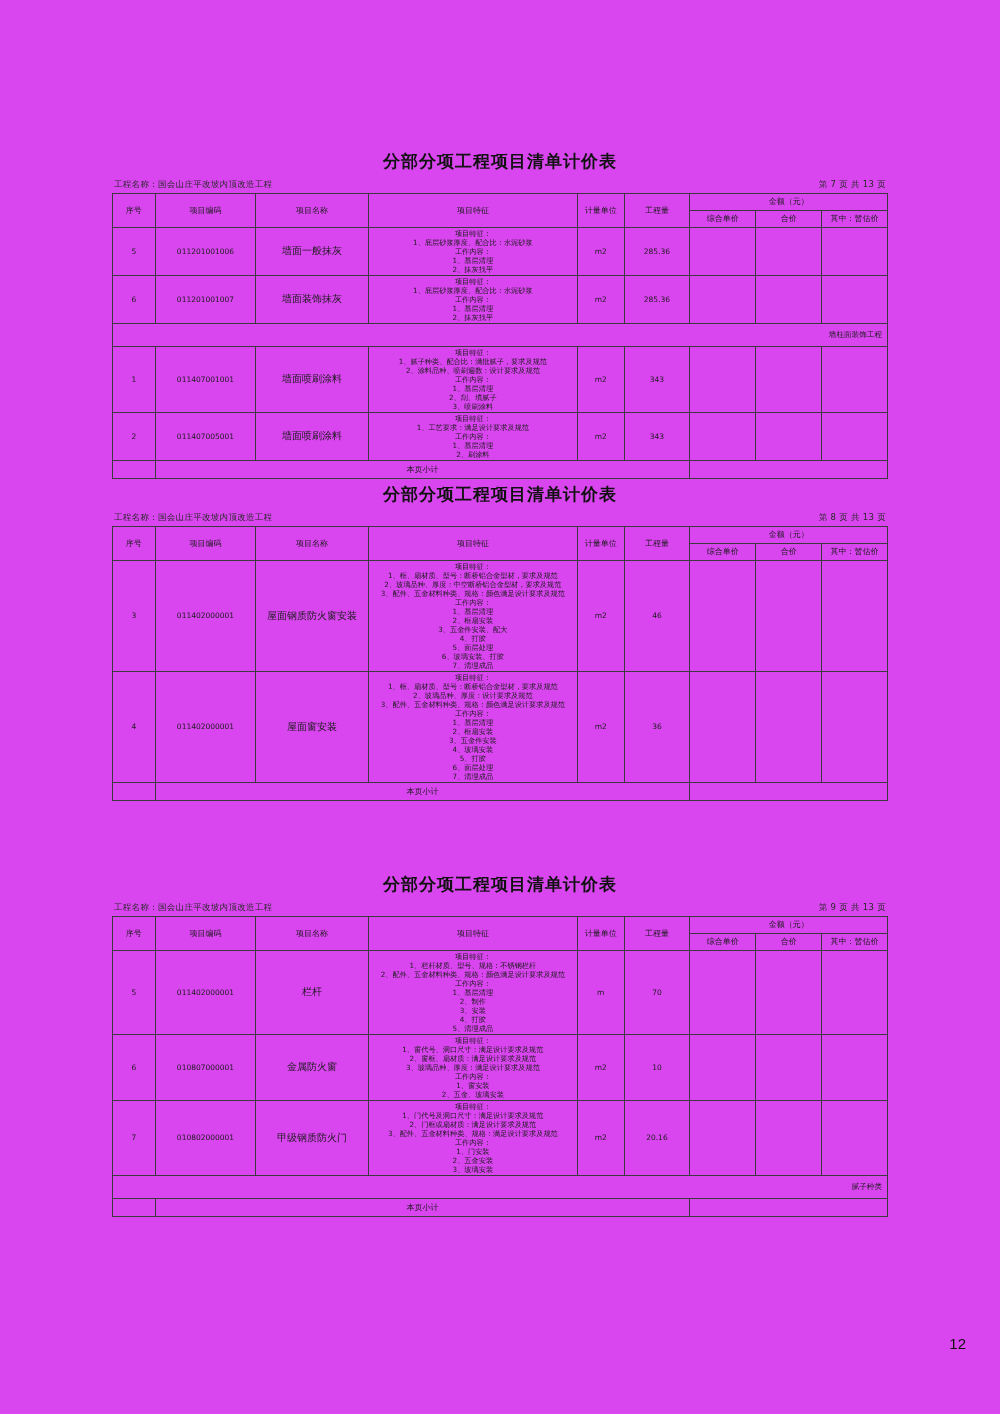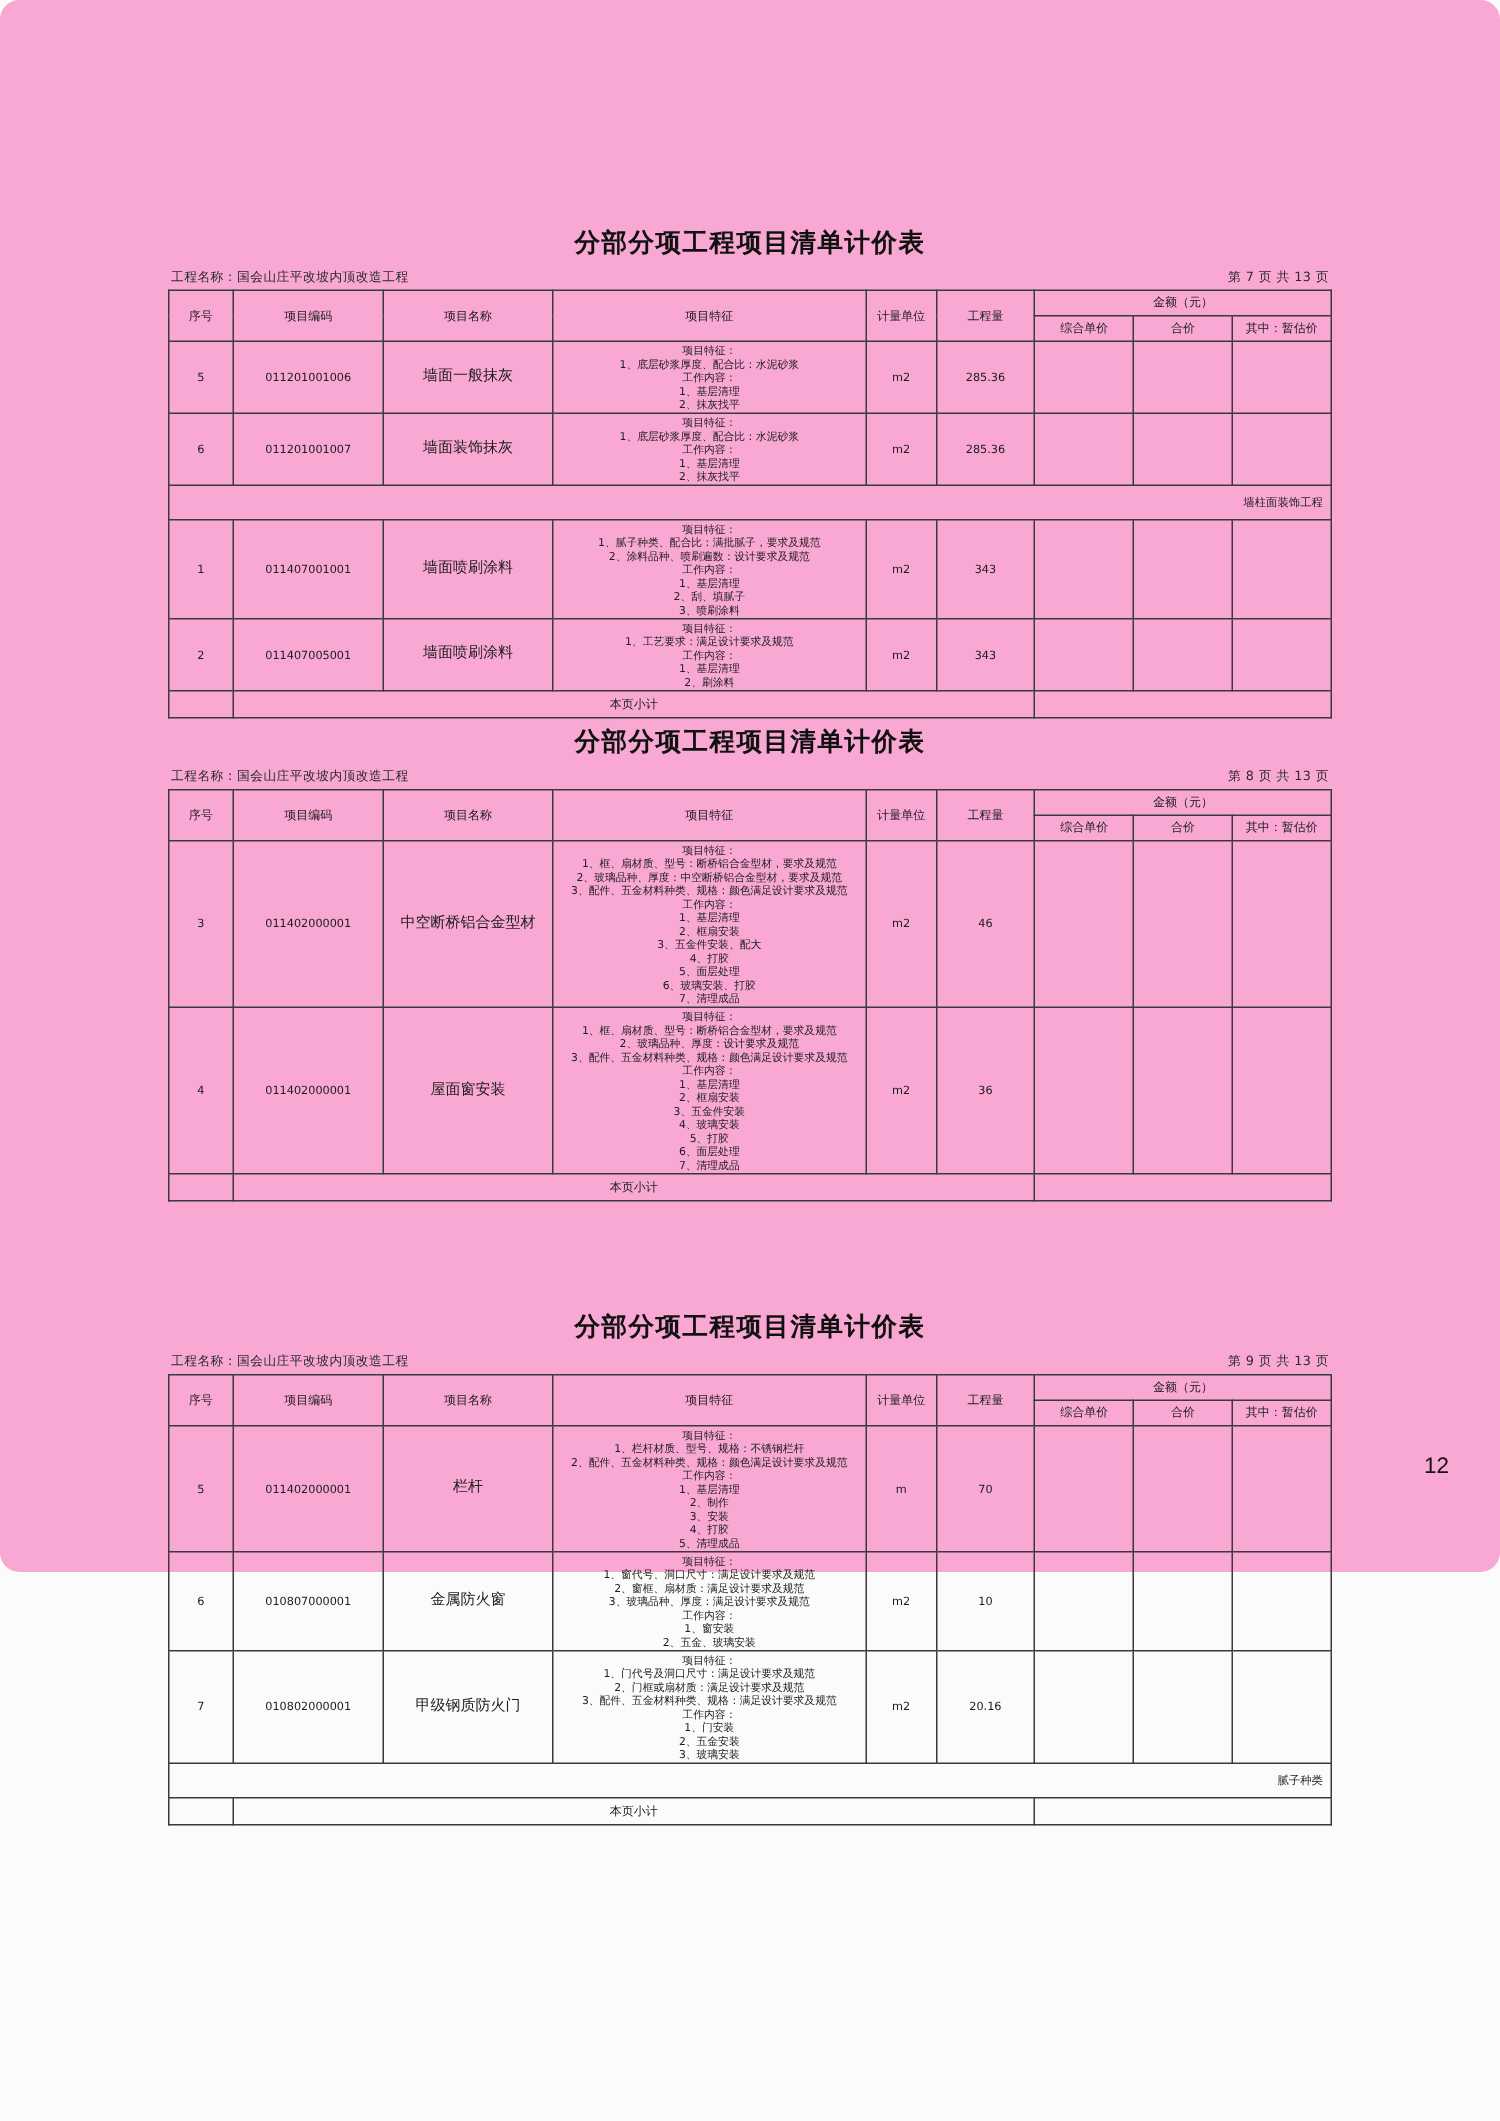--- a/index.html
+++ b/index.html
@@ -6,23 +6,22 @@
   body{
     width:1000px;height:1414px;
     background:#fbfbf9;
     font-family:"DejaVu Sans","Liberation Sans",sans-serif;
     color:#1b1b1b;
     position:relative;
     overflow:hidden;
   }
   .page{
     position:absolute;
-    left:0;top:0;width:1000px;height:1048px;
-    background:#f9a8d4;
-    border-radius:13px;
+    left:0;top:0;width:1000px;height:1414px;
+    background:#d946ef;
   }
   .sheet{
     position:absolute;
     left:112px;
     width:776px;
   }
   .sheet-title{
     text-align:center;
     font-family:"DejaVu Serif","Liberation Serif",serif;
     font-size:17px;
@@ -247,21 +246,21 @@
         <tr>
           <th>综合单价</th>
           <th>合价</th>
           <th>其中：暂估价</th>
         </tr>
       </thead>
       <tbody>
           <tr>
             <td>3</td>
             <td>011402000001</td>
-            <td class="nm">中空断桥铝合金型材</td>
+            <td class="nm">屋面钢质防火窗安装</td>
             <td class="desc">项目特征：
 1、框、扇材质、型号：断桥铝合金型材，要求及规范
 2、玻璃品种、厚度：中空断桥铝合金型材，要求及规范
 3、配件、五金材料种类、规格：颜色满足设计要求及规范
 工作内容：
 1、基层清理
 2、框扇安装
 3、五金件安装、配大
 4、打胶
 5、面层处理

